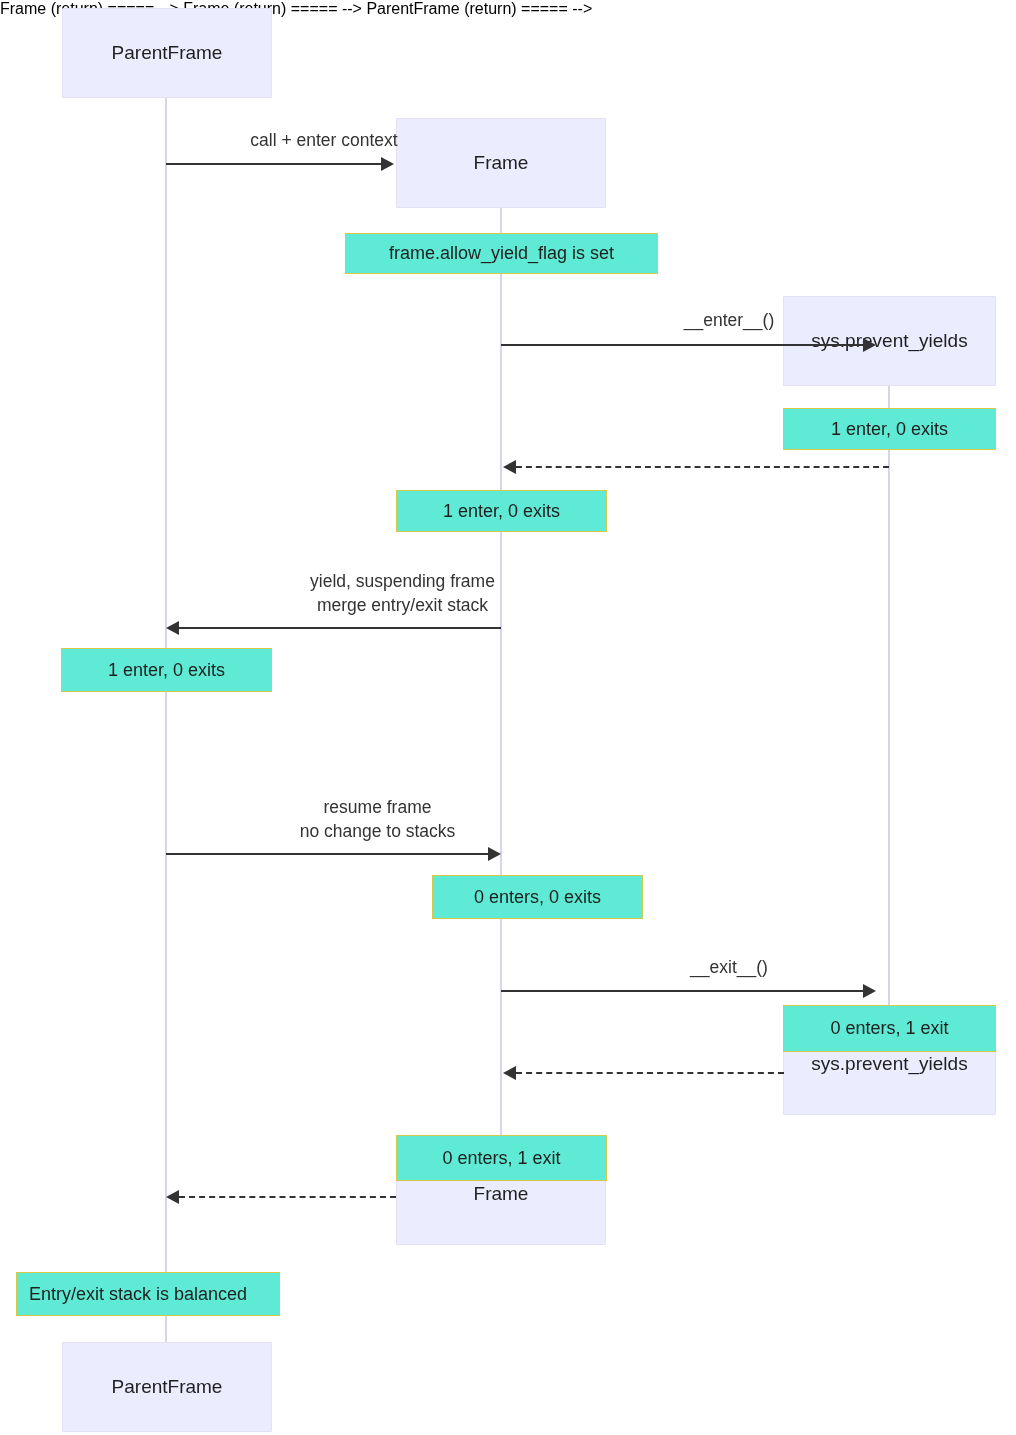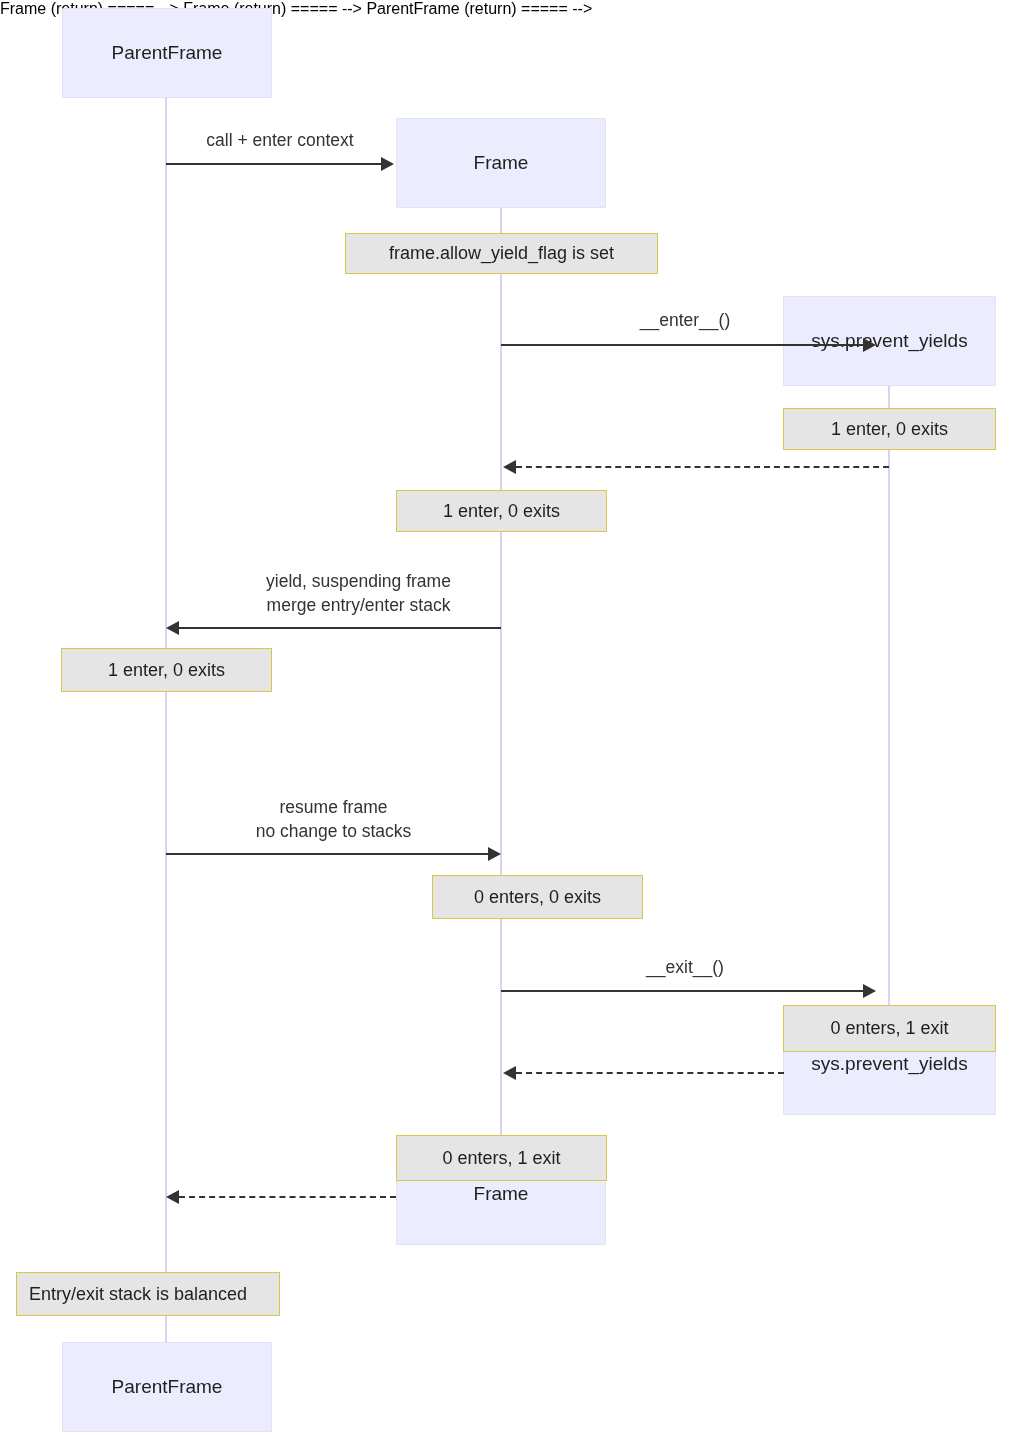--- a/index.html
+++ b/index.html
@@ -36,21 +36,21 @@
     font-size: 19px;
     font-family: "Liberation Sans", "DejaVu Sans", sans-serif;
   }
   .actor-box.lower-label {
     align-items: flex-start;
     padding-top: 9px;
   }
   .note-box {
     position: absolute;
     box-sizing: border-box;
-    background: #e5e5e5;
+    background: #5eead4;
     border: 1px solid #d6c94a;
     display: flex;
     align-items: center;
     justify-content: center;
     color: #1f1f1f;
     font-size: 18px;
     font-family: "Liberation Sans", "DejaVu Sans", sans-serif;
     white-space: nowrap;
   }
   .note-box.note-left-align {
@@ -58,20 +58,21 @@
     padding-left: 12px;
   }
   .msg-label {
     position: absolute;
     color: #333333;
     font-size: 17.5px;
     text-align: center;
     line-height: 1.35;
     white-space: nowrap;
     font-family: "Liberation Sans", "DejaVu Sans", sans-serif;
+    padding-left: 44px;
   }
   .msg-line {
     position: absolute;
     height: 0;
     border-top: 2px solid #333333;
   }
   .msg-line.dashed {
     border-top: 2px dashed #333333;
   }
   .arrow-head {
@@ -153,21 +154,21 @@
   <div class="arrow-head left" style="left:503px; top:460px;"></div>
 
   
   <div class="note-box" style="left:396px; top:490px; width:211px; height:42px;">
     <span>1 enter, 0 exits</span>
   </div>
 
   
   <div class="msg-label" style="left:166px; top:570px; width:385px;">
     <span>yield, suspending frame</span><br>
-    <span>merge entry/enter stack</span>
+    <span>merge entry/exit stack</span>
   </div>
   <div class="msg-line" style="left:179px; top:627px; width:322px;"></div>
   <div class="arrow-head left" style="left:166px; top:621px;"></div>
 
   
   <div class="note-box" style="left:61px; top:648px; width:211px; height:44px;">
     <span>1 enter, 0 exits</span>
   </div>
 
   

